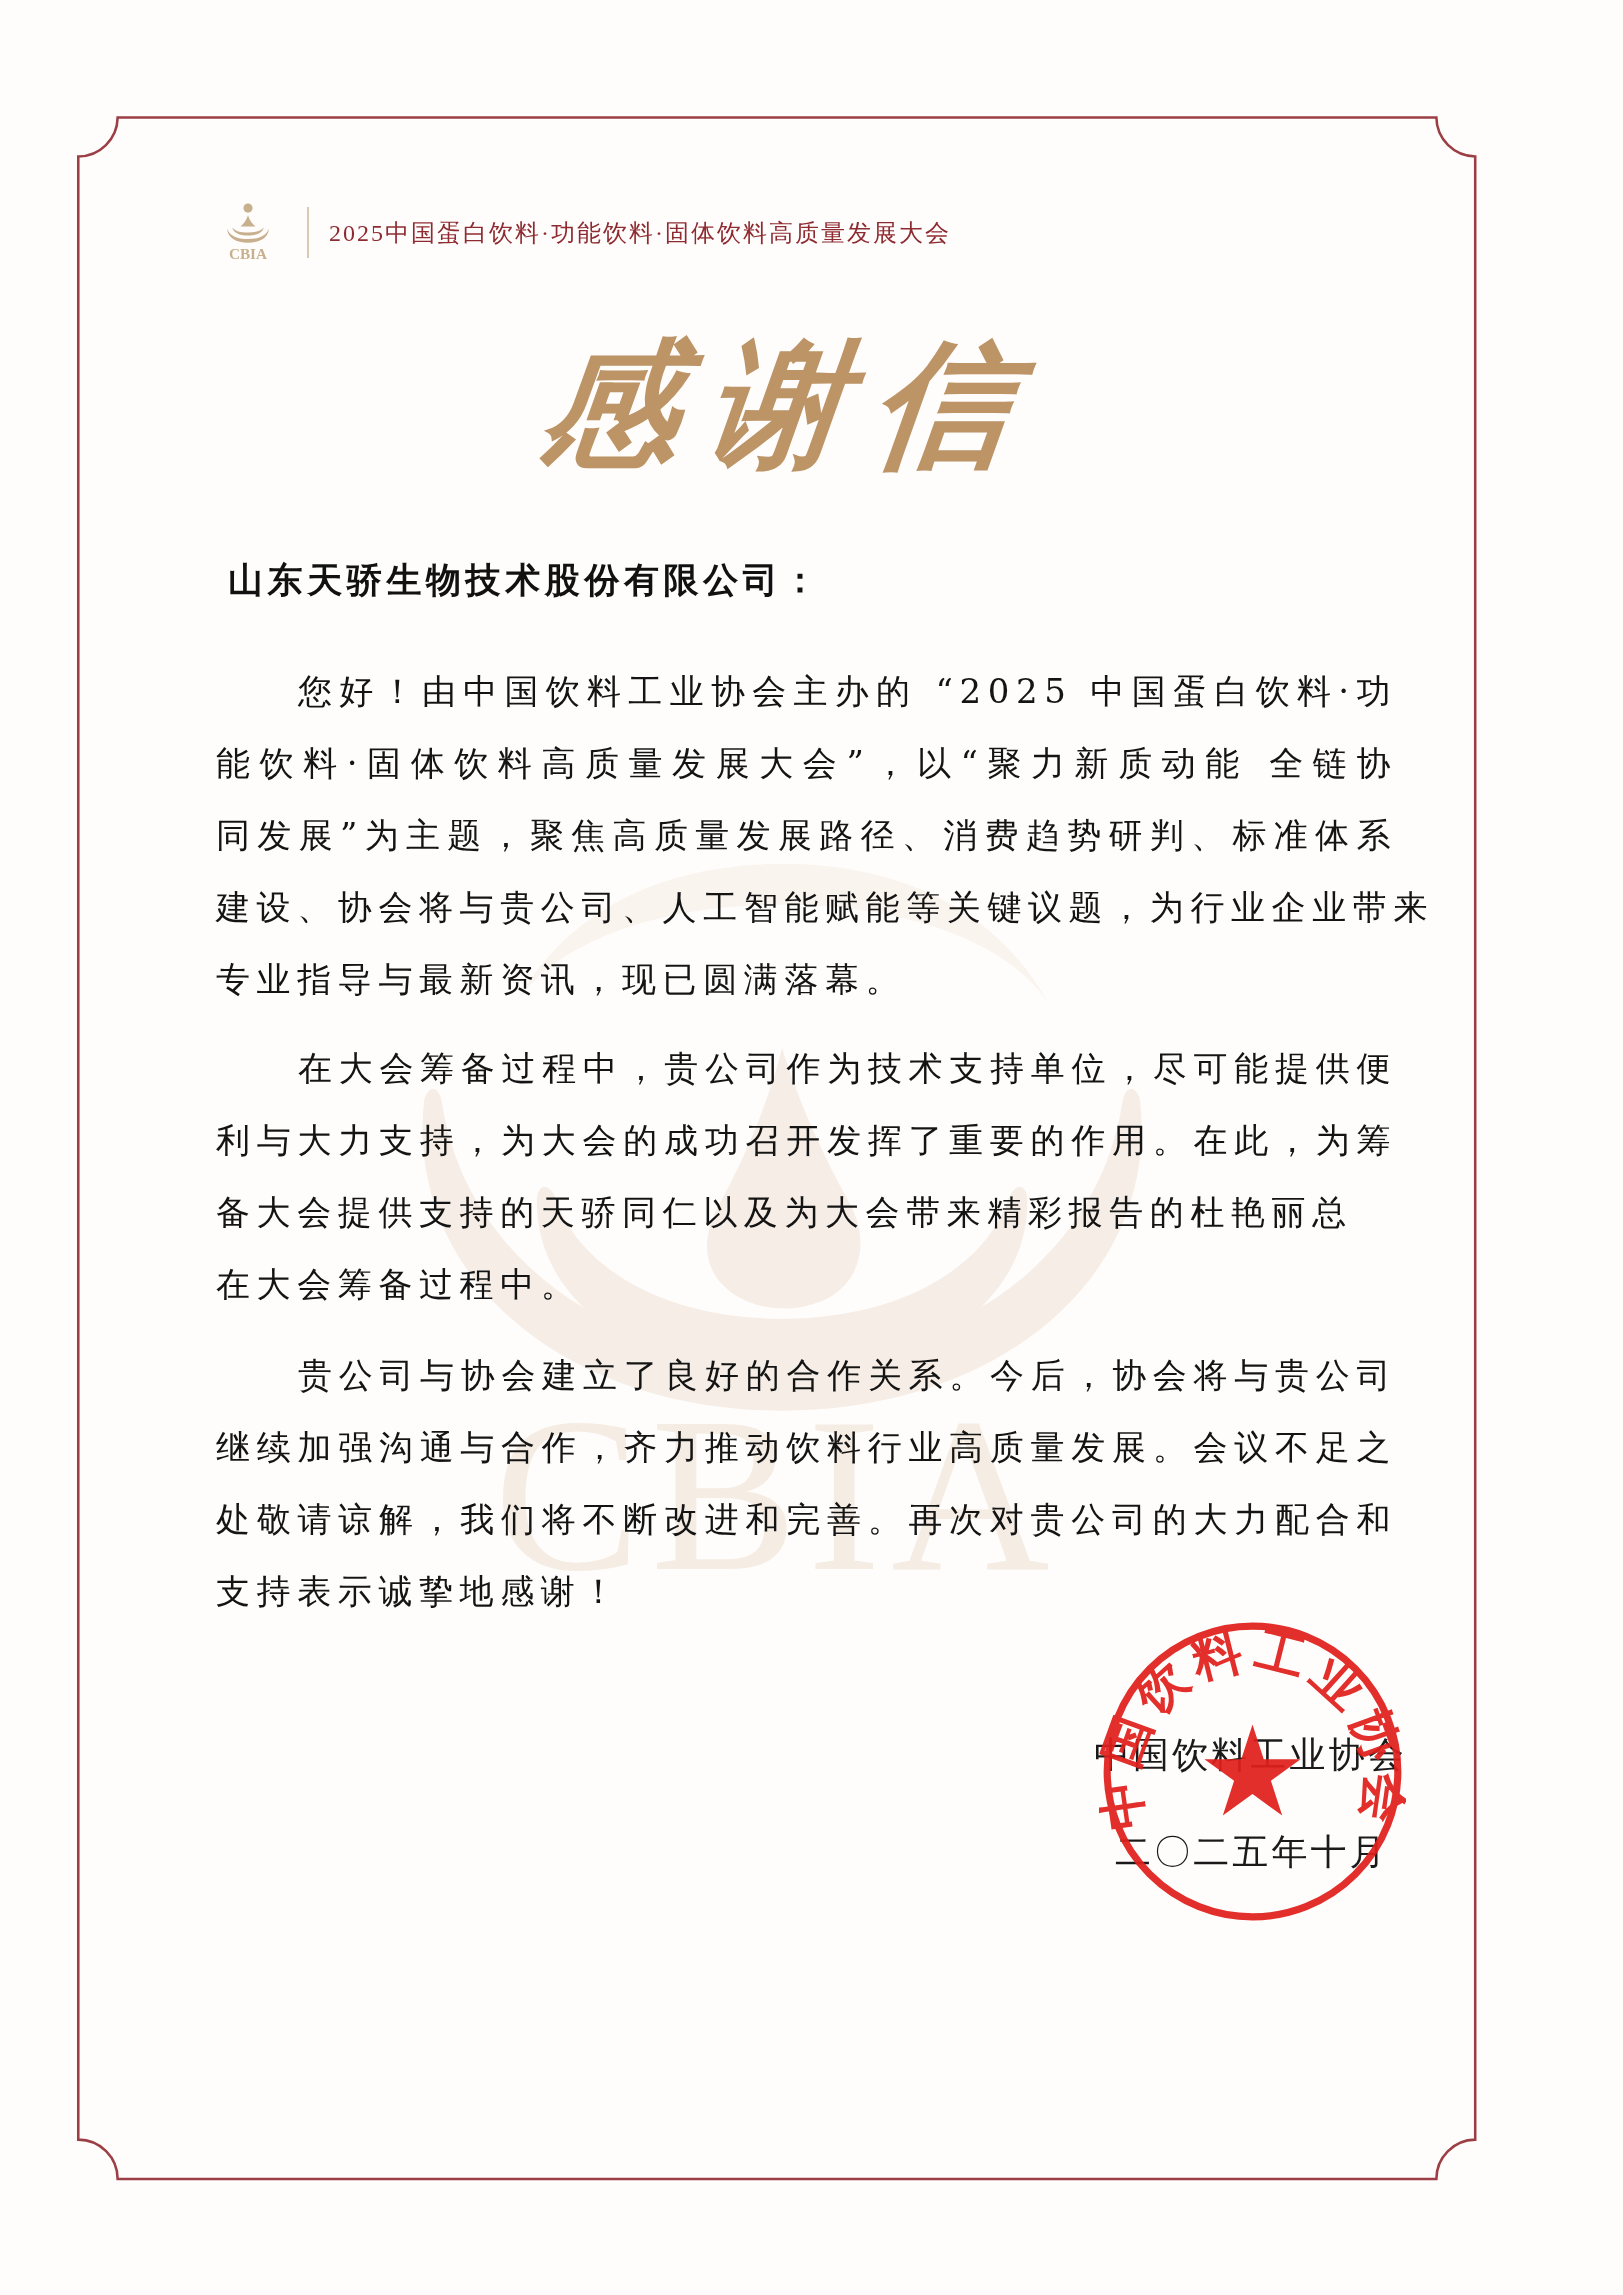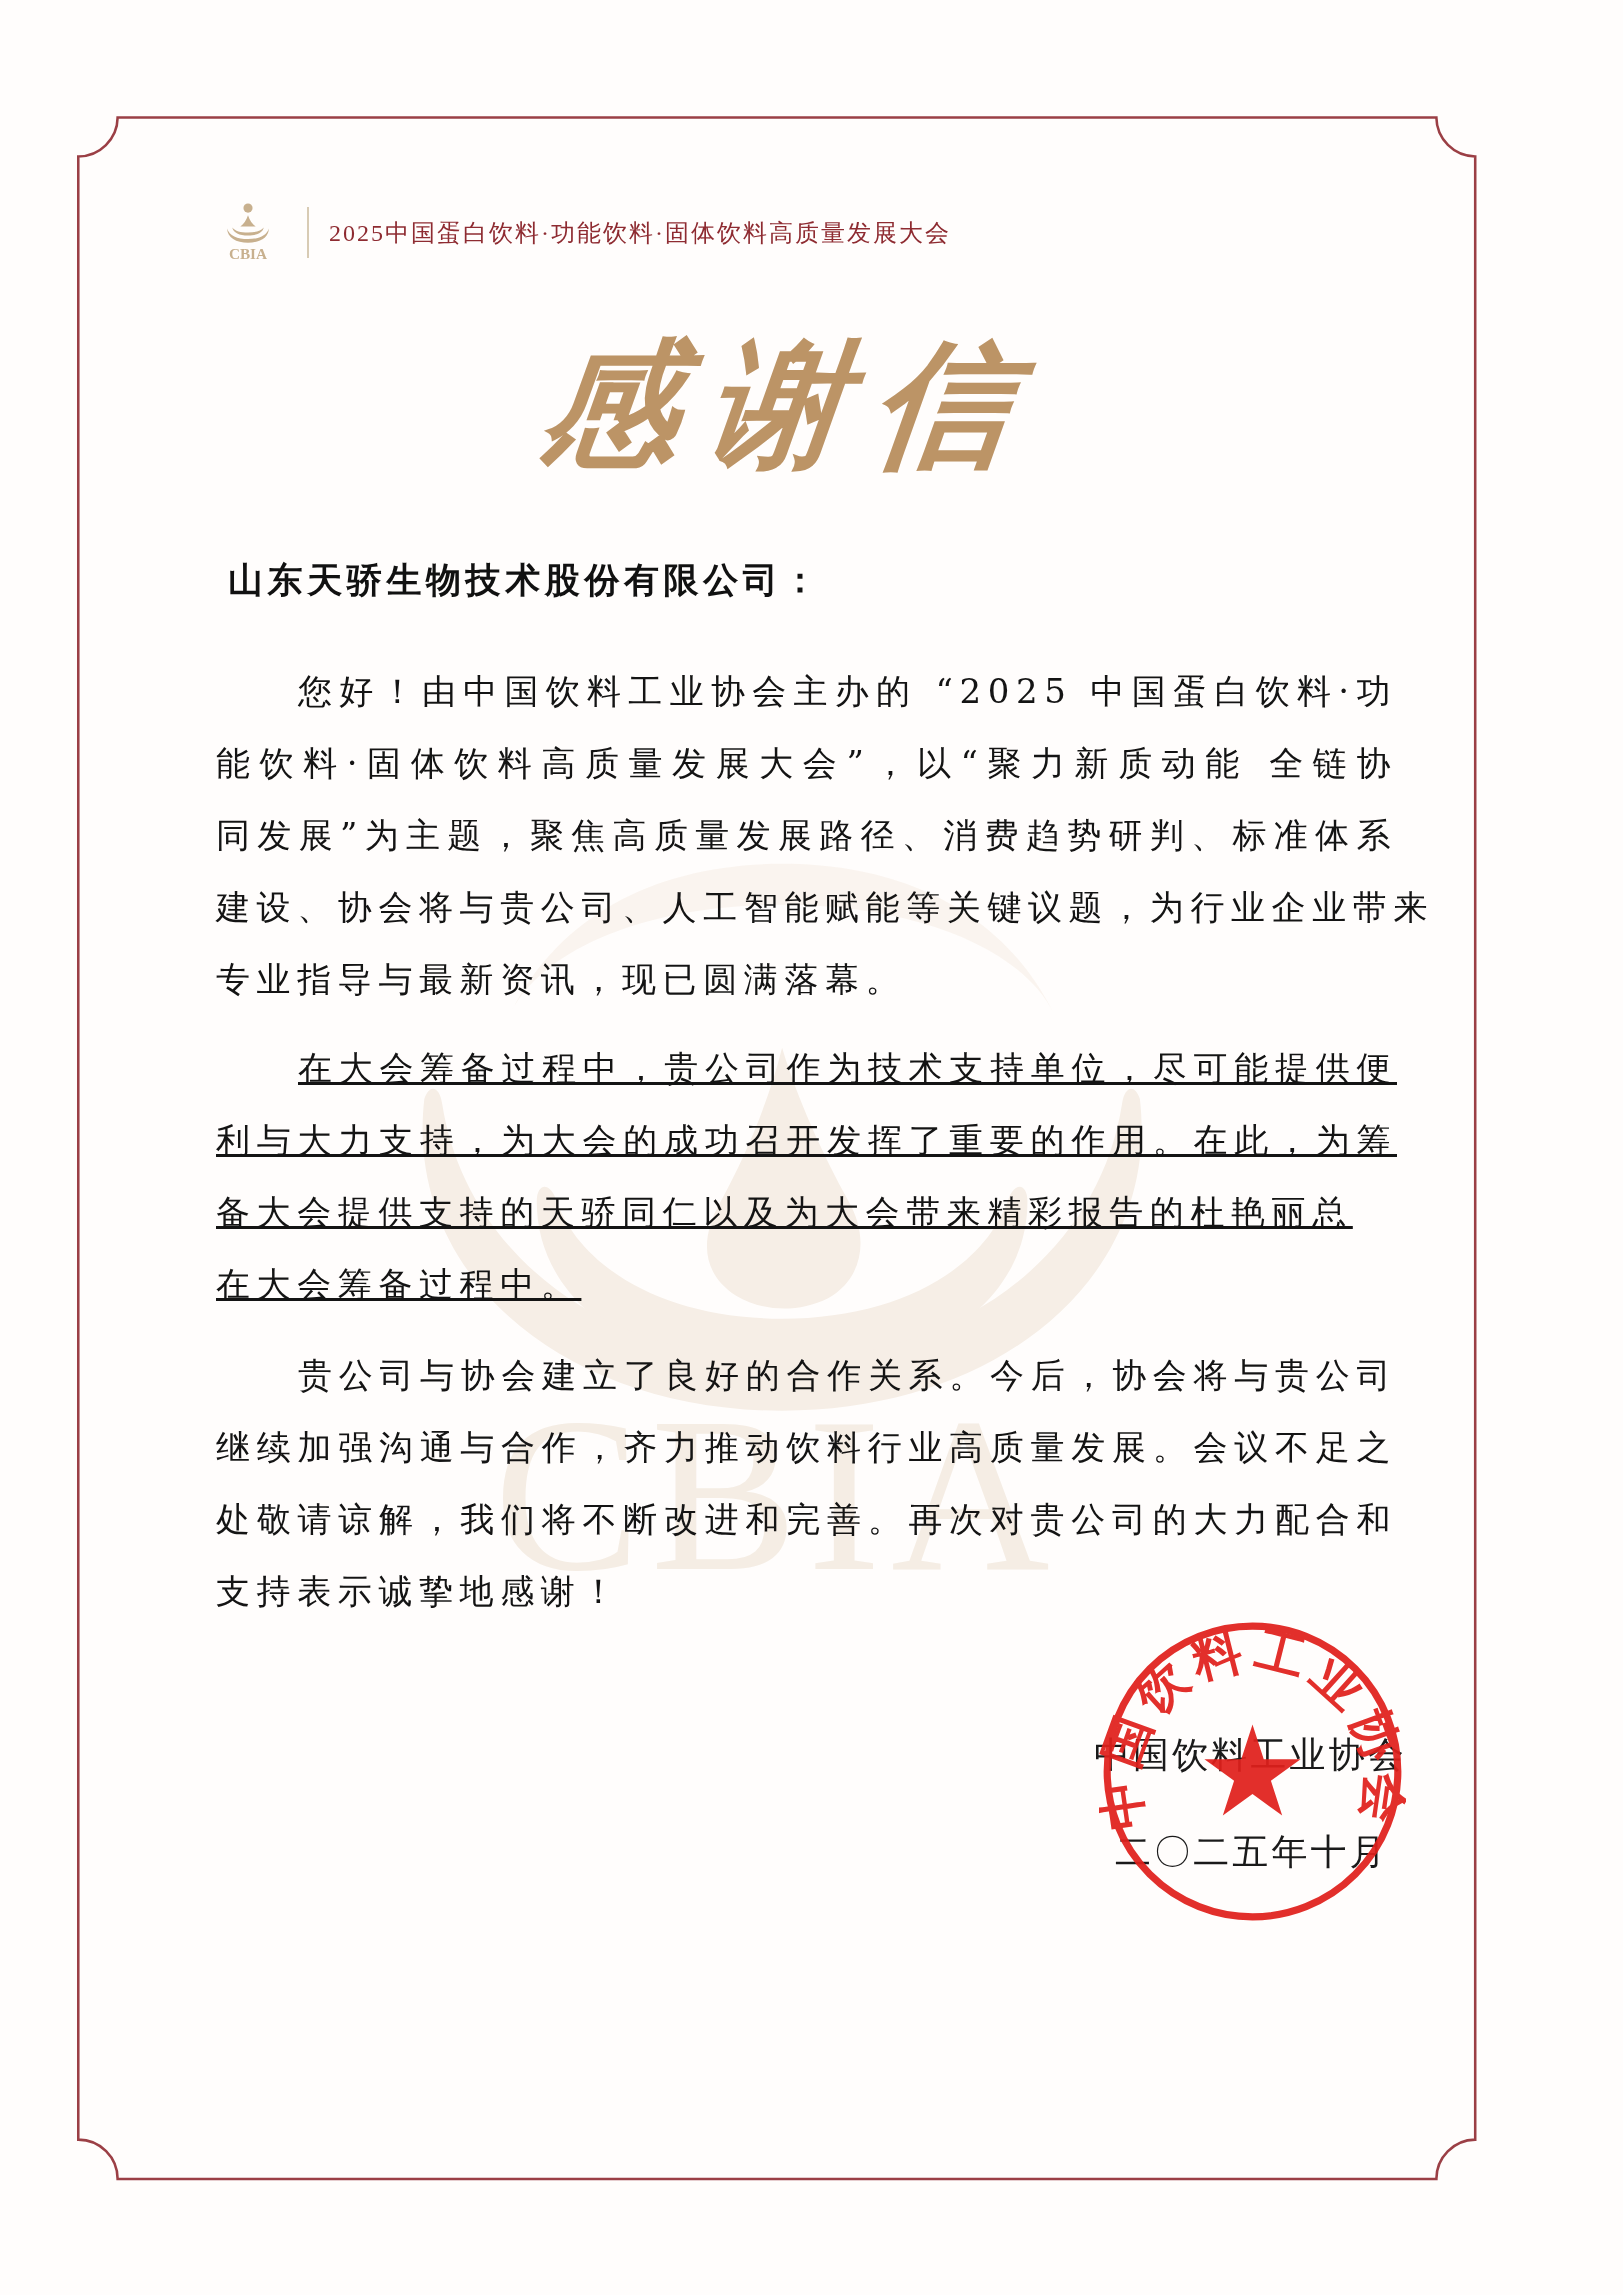--- a/index.html
+++ b/index.html
@@ -69,21 +69,21 @@
   <div class="salutation">山东天骄生物技术股份有限公司：</div>
 
   <div class="para" style="top: 655px;">
     <span class="line indent">您好！由中国饮料工业协会主办的 “2025 中国蛋白饮料·功</span>
     <span class="line">能饮料·固体饮料高质量发展大会”，以“聚力新质动能 全链协</span>
     <span class="line">同发展”为主题，聚焦高质量发展路径、消费趋势研判、标准体系</span>
     <span class="line">建设、协会将与贵公司、人工智能赋能等关键议题，为行业企业带来</span>
     <span class="line last">专业指导与最新资讯，现已圆满落幕。</span>
   </div>
 
-  <div class="para" style="top: 1032px; text-decoration: underline;">
+  <div class="para" style="top: 1032px;">
     <span class="line indent">在大会筹备过程中，贵公司作为技术支持单位，尽可能提供便</span>
     <span class="line">利与大力支持，为大会的成功召开发挥了重要的作用。在此，为筹</span>
     <span class="line last">备大会提供支持的天骄同仁以及为大会带来精彩报告的杜艳丽总</span>
     <span class="line last">在大会筹备过程中。</span>
   </div>
 
   <div class="para" style="top: 1339px;">
     <span class="line indent">贵公司与协会建立了良好的合作关系。今后，协会将与贵公司</span>
     <span class="line">继续加强沟通与合作，齐力推动饮料行业高质量发展。会议不足之</span>
     <span class="line">处敬请谅解，我们将不断改进和完善。再次对贵公司的大力配合和</span>

